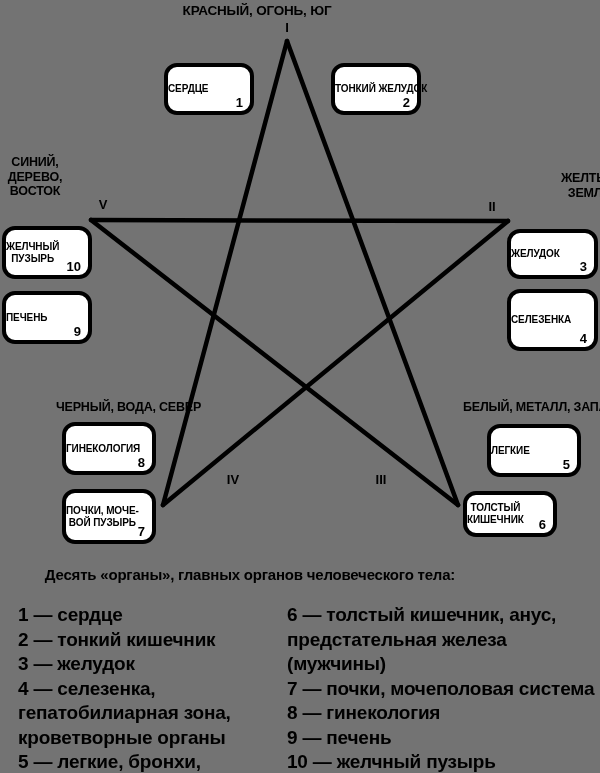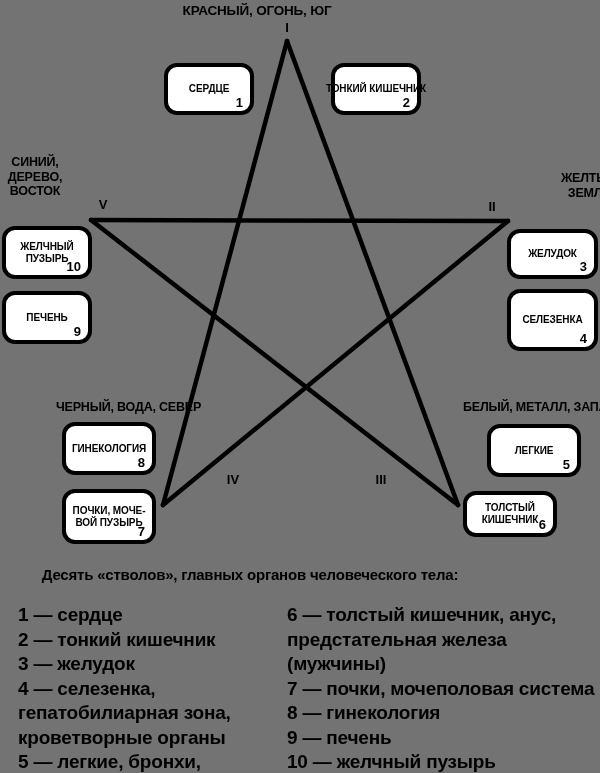--- a/index.html
+++ b/index.html
@@ -12,21 +12,21 @@
     position:absolute; font-weight:700; font-size:12.5px; line-height:14.5px;
     letter-spacing:-0.2px; white-space:nowrap;
   }
   .corner-label.big { font-size:13.5px; }
   .center { text-align:center; }
   .numeral {
     position:absolute; font-weight:700; font-size:13px; text-align:center;
   }
   .organ-box {
     position:absolute; border:4px solid #000; border-radius:13px; background:#fff;
-    display:flex; align-items:center; justify-content:center; box-sizing:border-box;
+    display:flex; align-items:center; justify-content:flex-start; box-sizing:border-box;
   }
   .organ-label {
     display:flex; flex-direction:column; align-items:center;
     font-weight:700; font-size:10px; line-height:12px; white-space:nowrap;
     letter-spacing:-0.1px; text-align:center;
   }
   .organ-num {
     position:absolute; right:7px; bottom:1px; font-weight:700; font-size:13px;
   }
   .legend-title {
@@ -77,21 +77,21 @@
 
   <div class="organ-box" style="left:164px; top:63px; width:90px; height:52px;">
     <div class="organ-label">
       <span>СЕРДЦЕ</span>
     </div>
     <span class="organ-num">1</span>
   </div>
 
   <div class="organ-box" style="left:331px; top:63px; width:90px; height:52px;">
     <div class="organ-label">
-      <span>ТОНКИЙ КИШЕЧНИК</span>
+      <span>ТОНКИЙ ЖЕЛУДОК</span>
     </div>
     <span class="organ-num">2</span>
   </div>
 
   <div class="organ-box" style="left:507px; top:229px; width:91px; height:50px;">
     <div class="organ-label">
       <span>ЖЕЛУДОК</span>
     </div>
     <span class="organ-num">3</span>
   </div>
@@ -141,21 +141,21 @@
   </div>
 
   <div class="organ-box" style="left:463px; top:491px; width:94px; height:46px;">
     <div class="organ-label">
       <span>ТОЛСТЫЙ</span>
       <span>КИШЕЧНИК</span>
     </div>
     <span class="organ-num">6</span>
   </div>
 
-  <div class="legend-title">Десять «стволов», главных органов человеческого тела:</div>
+  <div class="legend-title">Десять «органы», главных органов человеческого тела:</div>
 
   <div class="legend-col left">
     <div>1 — сердце</div>
     <div>2 — тонкий кишечник</div>
     <div>3 — желудок</div>
     <div>4 — селезенка, гепатобилиарная зона, кроветворные органы</div>
     <div>5 — легкие, бронхи, носоглотка, ротовая полость, зубы</div>
   </div>
 
   <div class="legend-col right">

